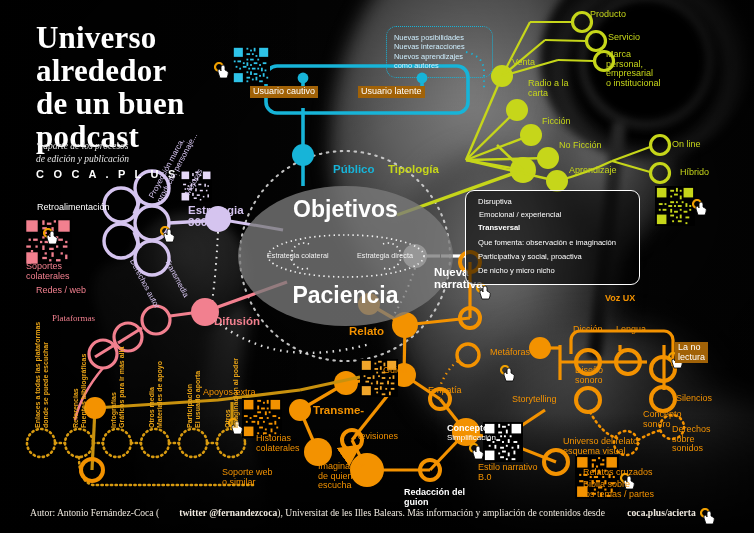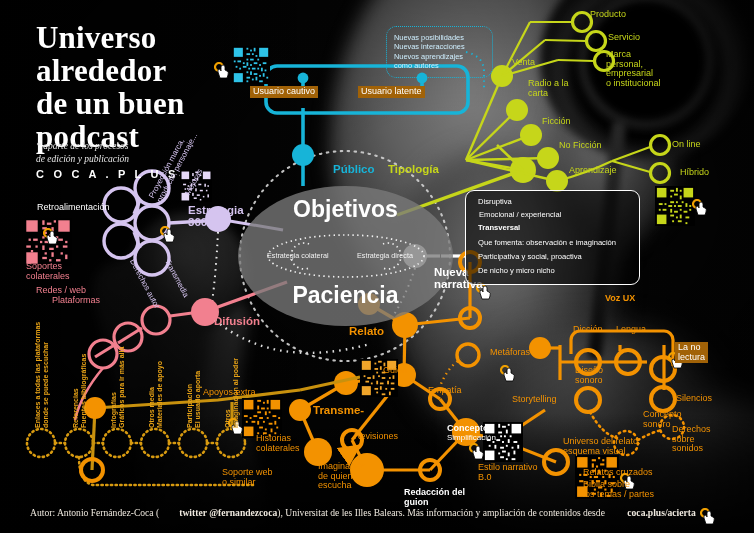--- a/index.html
+++ b/index.html
@@ -689,21 +689,21 @@
 producto, personaje...</div>
   <div class="lab sm lav rot" style="left:184px;top:193px;transform:rotate(-62deg);">Mejoras</div>
   <div class="lab sm lav rot" style="left:135px;top:258px;transform:rotate(62deg);">Derechos autor</div>
   <div class="lab sm lav rot" style="left:170px;top:258px;transform:rotate(62deg);">Transmedia</div>
   <div class="lab med wht" style="left:37px;top:203px;">Retroalimentación</div>
 
   <div class="lab big pink" style="left:214px;top:315px;">Difusión</div>
   <div class="lab med pink" style="left:26px;top:262px;">Soportes
 colaterales</div>
   <div class="lab med pink" style="left:36px;top:286px;">Redes / web</div>
-  <div class="lab med pink" style="left:52px;top:296px;">Plataformas</div>
+  <div class="lab med pink" style="left:52px;top:314px;font-family:Liberation Serif, serif;">Plataformas</div>
 
   <div class="lab xs amb rot" style="left:34px;top:428px;transform:rotate(-90deg);font-weight:700;">Enlaces a todas las plataformas
 donde se puede escuchar</div>
   <div class="lab xs amb rot" style="left:72px;top:428px;transform:rotate(-90deg);font-weight:700;">Referencias
 Fuentes bibliográficas</div>
   <div class="lab xs amb rot" style="left:110px;top:428px;transform:rotate(-90deg);font-weight:700;">Infografías
 Gráficos para ir más allá</div>
   <div class="lab xs amb rot" style="left:148px;top:428px;transform:rotate(-90deg);font-weight:700;">Otros media
 Materiales de apoyo</div>
   <div class="lab xs amb rot" style="left:186px;top:428px;transform:rotate(-90deg);font-weight:700;">Participación

